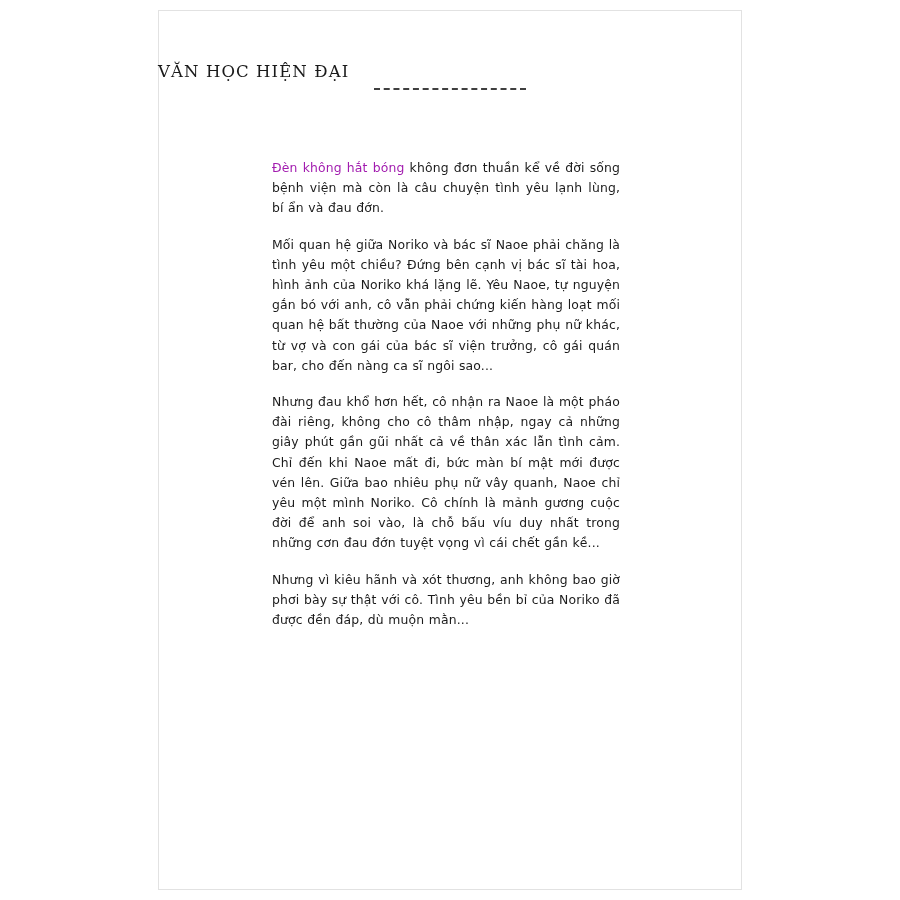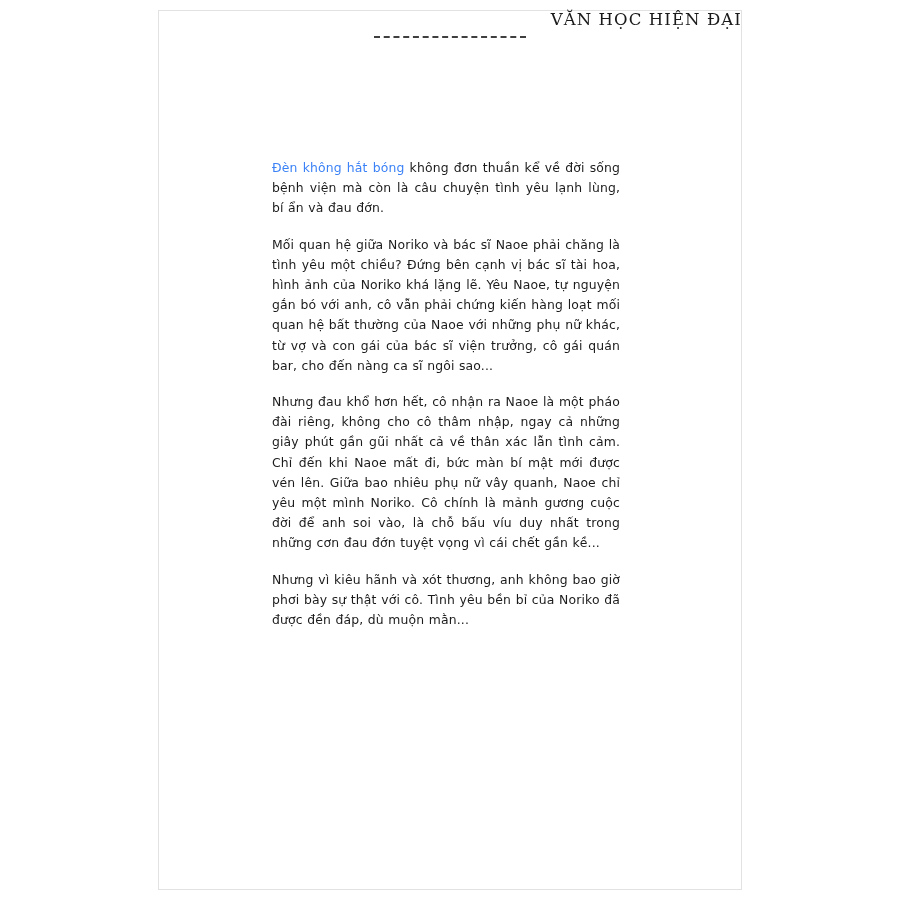--- a/index.html
+++ b/index.html
@@ -34,21 +34,22 @@
   .content {
     position: absolute;
     left: 158px;
     top: 10px;
     width: 584px;
     height: 880px;
     box-sizing: border-box;
     padding: 0;
   }
   .header {
-    text-align: right;
+    text-align: left;
+    margin-top: 52px;
   }
   .header-title {
     display: inline-block;
     font-family: "DejaVu Serif", serif;
     font-size: 16.5px;
     letter-spacing: 1.1px;
     color: #1a1a1a;
     font-weight: 400;
     padding-bottom: 4px;
   }
@@ -71,21 +72,21 @@
     font-size: 12.4px;
     line-height: 20.2px;
     text-align: justify;
     text-justify: inter-word;
     margin: 0 0 16px 0;
     letter-spacing: 0.15px;
     word-spacing: 0.4px;
   }
   .para:last-child { margin-bottom: 12px; }
   .highlight {
-    color: #3b82f6;
+    color: #a21caf;
   }
 </style>
 </head>
 <body>
 
 <div class="page">
 
   <div class="cover-frame"></div>
 
   <div class="content">

